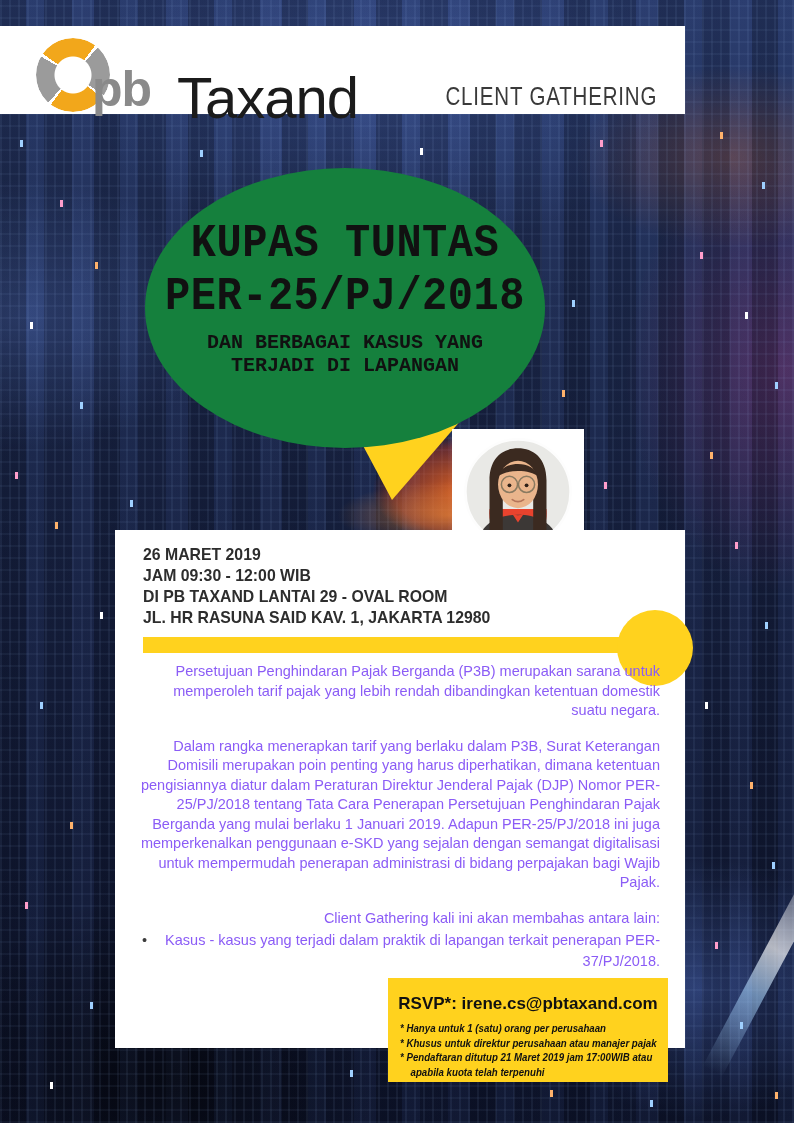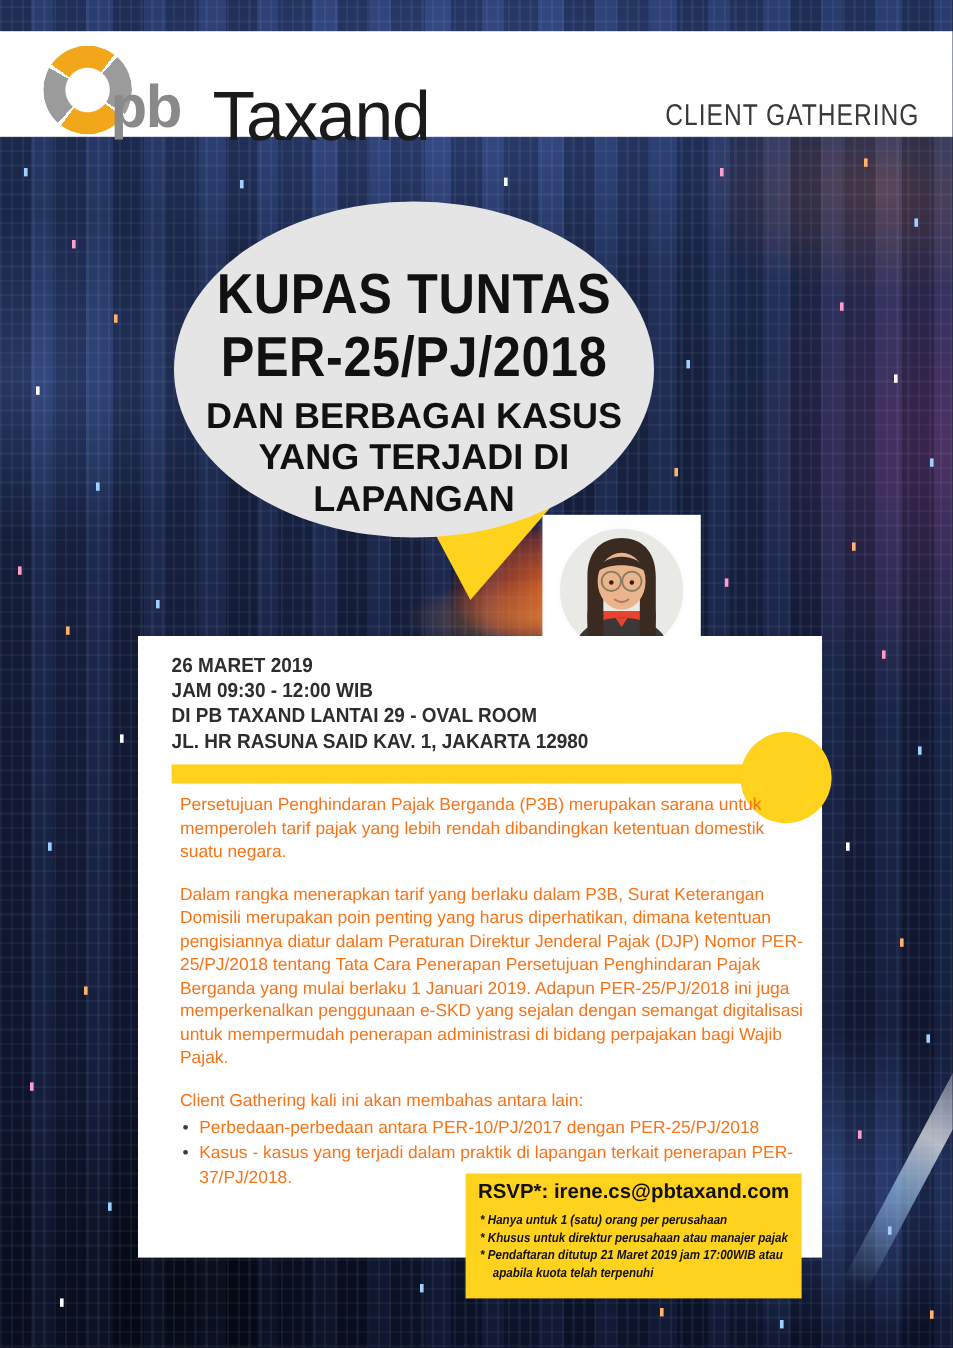--- a/index.html
+++ b/index.html
@@ -38,68 +38,68 @@
       40px 702px #9fd0ff, 70px 822px #ffb26b, 25px 902px #ff9ecb, 90px 1002px #9fd0ff,
       50px 1082px #ffffff, 720px 132px #ffb26b, 762px 182px #9fd0ff, 700px 252px #ff9ecb,
       745px 312px #ffffff, 775px 382px #9fd0ff, 710px 452px #ffb26b, 735px 542px #ff9ecb,
       765px 622px #9fd0ff, 705px 702px #ffffff, 750px 782px #ffb26b, 772px 862px #9fd0ff,
       715px 942px #ff9ecb, 740px 1022px #9fd0ff, 775px 1092px #ffb26b, 200px 150px #9fd0ff,
       420px 148px #ffffff, 600px 140px #ff9ecb, 572px 300px #9fd0ff, 562px 390px #ffb26b,
       130px 500px #9fd0ff, 604px 482px #ff9ecb, 350px 1070px #9fd0ff, 550px 1090px #ffb26b,
       650px 1100px #9fd0ff;}
 
   
-  .header{position:absolute;left:0;top:26px;width:794px;height:88px;background:#ffffff;}
+  .header{position:absolute;left:0;top:26px;width:685px;height:88px;background:#ffffff;}
   .logo{position:absolute;left:36px;top:12px;width:74px;height:74px;border-radius:50%;
     background:conic-gradient(from -55deg,
       #F2A71B 0 92deg, #fff 92deg 97deg,
       #9B9B9B 97deg 178deg, #fff 178deg 183deg,
       #F2A71B 183deg 272deg, #fff 272deg 277deg,
       #9B9B9B 277deg 355deg, #fff 355deg 360deg);
     -webkit-mask:radial-gradient(circle, transparent 0 18px, #000 19px);
     mask:radial-gradient(circle, transparent 0 18px, #000 19px);}
   .logo-pb{position:absolute;left:92px;top:38px;font-size:50px;line-height:1;
     font-weight:700;color:#8A8A8A;letter-spacing:-1px;}
   .logo-taxand{position:absolute;left:177px;top:43px;font-size:58px;line-height:1;
     font-weight:400;color:#1b1b1b;letter-spacing:-1px;}
   .event-type{position:absolute;right:28px;top:56px;font-size:25px;font-weight:500;
     color:#3a3a3a;letter-spacing:1px;white-space:nowrap;
     transform:scaleX(.82);transform-origin:right center;}
 
   
   .bubble{position:absolute;left:145px;top:168px;width:400px;height:280px;border-radius:50%;
-    background:#e5e5e5;text-align:center;color:#111;}
+    background:#15803d;text-align:center;color:#111;font-family:Liberation Mono, monospace;}
   .bubble-tail{position:absolute;left:350px;top:415px;width:120px;height:90px;}
   .bubble-title{margin-top:50px;font-size:42px;line-height:1.13;font-weight:800;
     letter-spacing:.5px;transform:scaleY(1.12);transform-origin:center top;}
-  .bubble-sub{margin:18px auto 0;width:356px;font-size:30px;line-height:1.15;font-weight:800;}
+  .bubble-sub{margin:18px auto 0;width:356px;font-size:20px;line-height:1.15;font-weight:800;}
 
   
   .photo-card{position:absolute;left:452px;top:429px;width:132px;height:152px;background:#ffffff;}
   .photo-card svg{display:block;margin:6px auto 0;}
   .speaker-name{position:absolute;left:0;bottom:6px;width:100%;text-align:center;
     font-size:13.5px;color:#3a3a3a;}
 
   
   .content-card{position:absolute;left:115px;top:530px;width:570px;height:518px;background:#ffffff;}
   .details{position:absolute;left:143px;top:544px;width:430px;color:#2d2d2d;
     font-size:17px;font-weight:700;line-height:21px;white-space:nowrap;
     transform:scaleX(.93);transform-origin:left top;}
   .accent-bar{position:absolute;left:143px;top:637px;width:500px;height:16px;background:#FFD21E;}
   .accent-dot{position:absolute;left:617px;top:610px;width:76px;height:76px;border-radius:50%;background:#FFD21E;}
-  .body-copy{position:absolute;left:150px;top:662px;width:520px;color:#f97316;
-    font-size:14.5px;line-height:19.5px;}
+  .body-copy{position:absolute;left:140px;top:662px;width:520px;color:#8b5cf6;
+    font-size:14.5px;line-height:19.5px;text-align:right;}
   .body-copy p{margin:0 0 16px 0;}
   .body-copy ul{margin:0;padding:0;list-style:none;}
   .body-copy li{position:relative;padding-left:16px;line-height:21px;}
   .body-copy li::before{content:"•";position:absolute;left:2px;top:0;color:#3c3c3c;}
 
   
   .rsvp{position:absolute;left:388px;top:978px;width:280px;height:104px;background:#FFD21E;color:#111;}
-  .rsvp-title{margin-top:5px;text-align:center;font-size:17px;font-weight:800;white-space:nowrap;}
+  .rsvp-title{margin-top:16px;text-align:center;font-size:17px;font-weight:800;white-space:nowrap;}
   .rsvp-notes{margin:7px 0 0 12px;width:300px;font-size:11px;font-weight:700;font-style:italic;
     line-height:14.5px;transform:scaleX(.88);transform-origin:left top;}
   .rsvp-note{padding-left:12px;text-indent:-12px;}
 </style>
 </head>
 <body>
 
 <div class="page">
 
   <div class="city-bg"></div>
@@ -165,21 +165,20 @@
   </div>
 
   <div class="accent-bar"></div>
   <div class="accent-dot"></div>
 
   <div class="body-copy">
     <p>Persetujuan Penghindaran Pajak Berganda (P3B) merupakan sarana untuk memperoleh tarif pajak yang lebih rendah dibandingkan ketentuan domestik suatu negara.</p>
     <p>Dalam rangka menerapkan tarif yang berlaku dalam P3B, Surat Keterangan Domisili merupakan poin penting yang harus diperhatikan, dimana ketentuan pengisiannya diatur dalam Peraturan Direktur Jenderal Pajak (DJP) Nomor PER-25/PJ/2018 tentang Tata Cara Penerapan Persetujuan Penghindaran Pajak Berganda yang mulai berlaku 1 Januari 2019.  Adapun PER-25/PJ/2018 ini juga memperkenalkan penggunaan e-SKD yang sejalan dengan semangat digitalisasi untuk mempermudah penerapan administrasi di bidang perpajakan bagi Wajib Pajak.</p>
     <p style="margin-bottom:2px">Client Gathering kali ini akan membahas antara lain:</p>
     <ul>
-      <li>Perbedaan-perbedaan antara PER-10/PJ/2017 dengan PER-25/PJ/2018</li>
       <li>Kasus - kasus yang terjadi dalam praktik di lapangan terkait penerapan PER-37/PJ/2018.</li>
     </ul>
   </div>
 
   <div class="rsvp">
     <div class="rsvp-title">
       <span>RSVP*:</span>
       <span>irene.cs@pbtaxand.com</span>
     </div>
     <div class="rsvp-notes">

